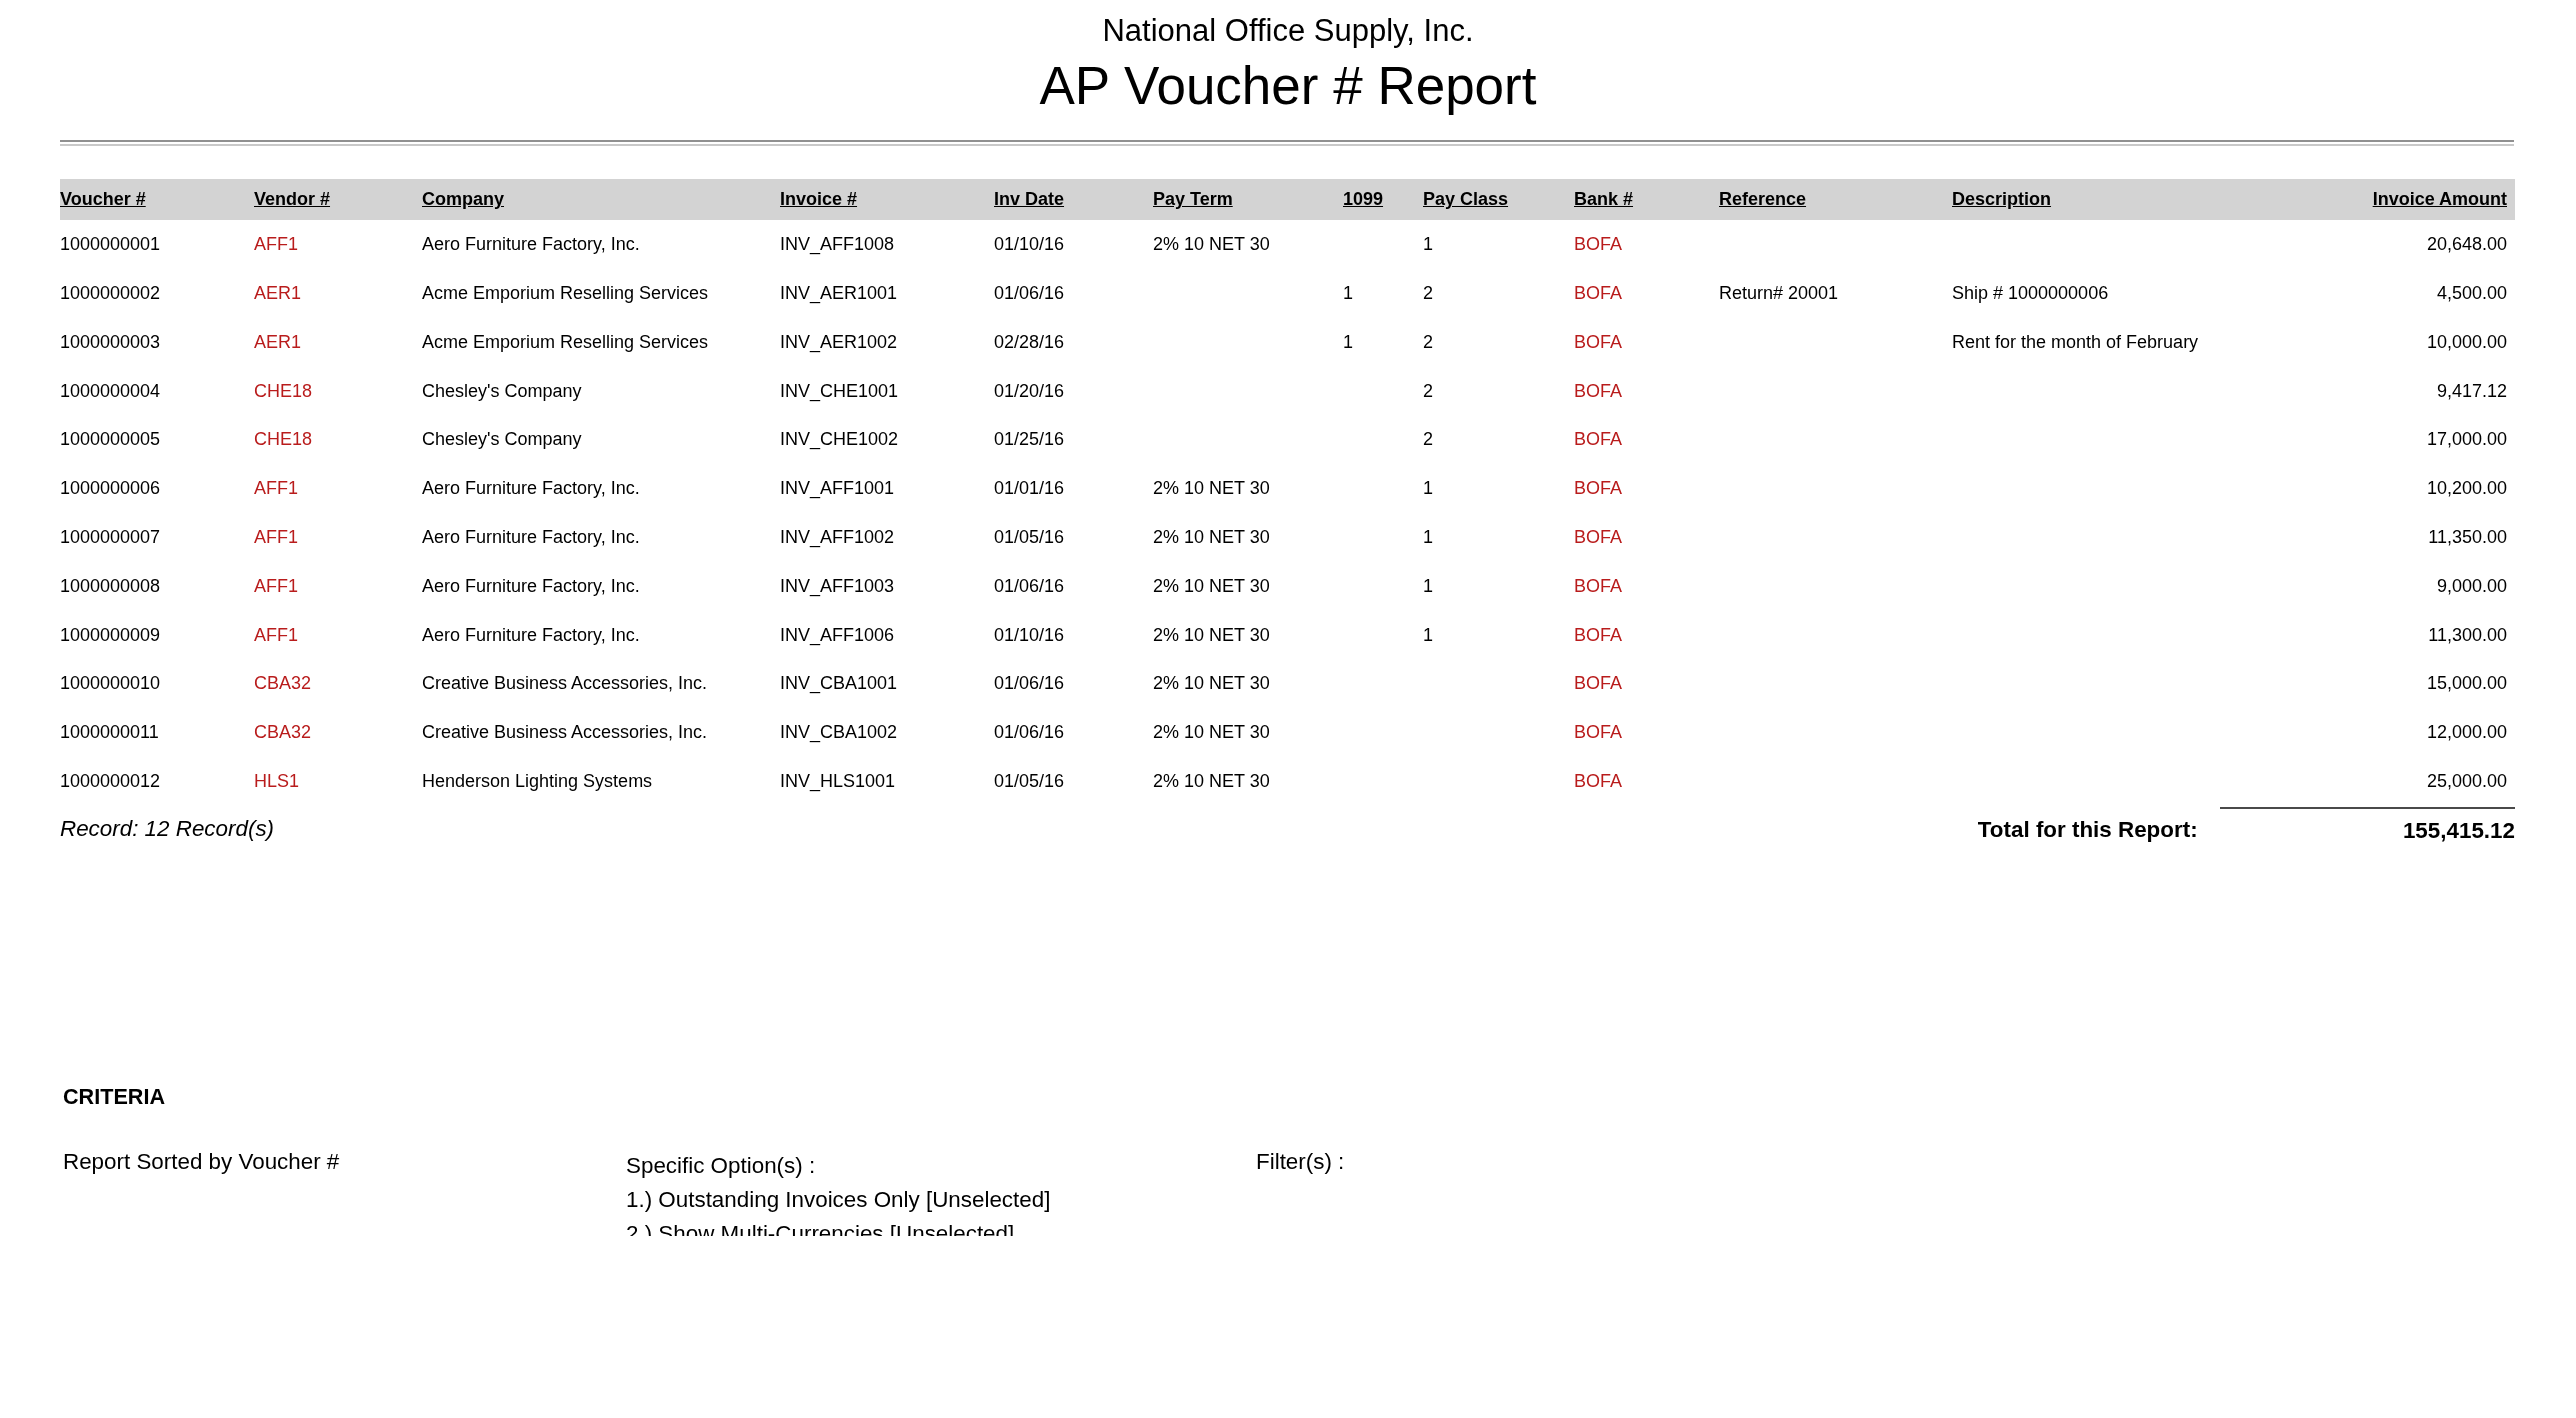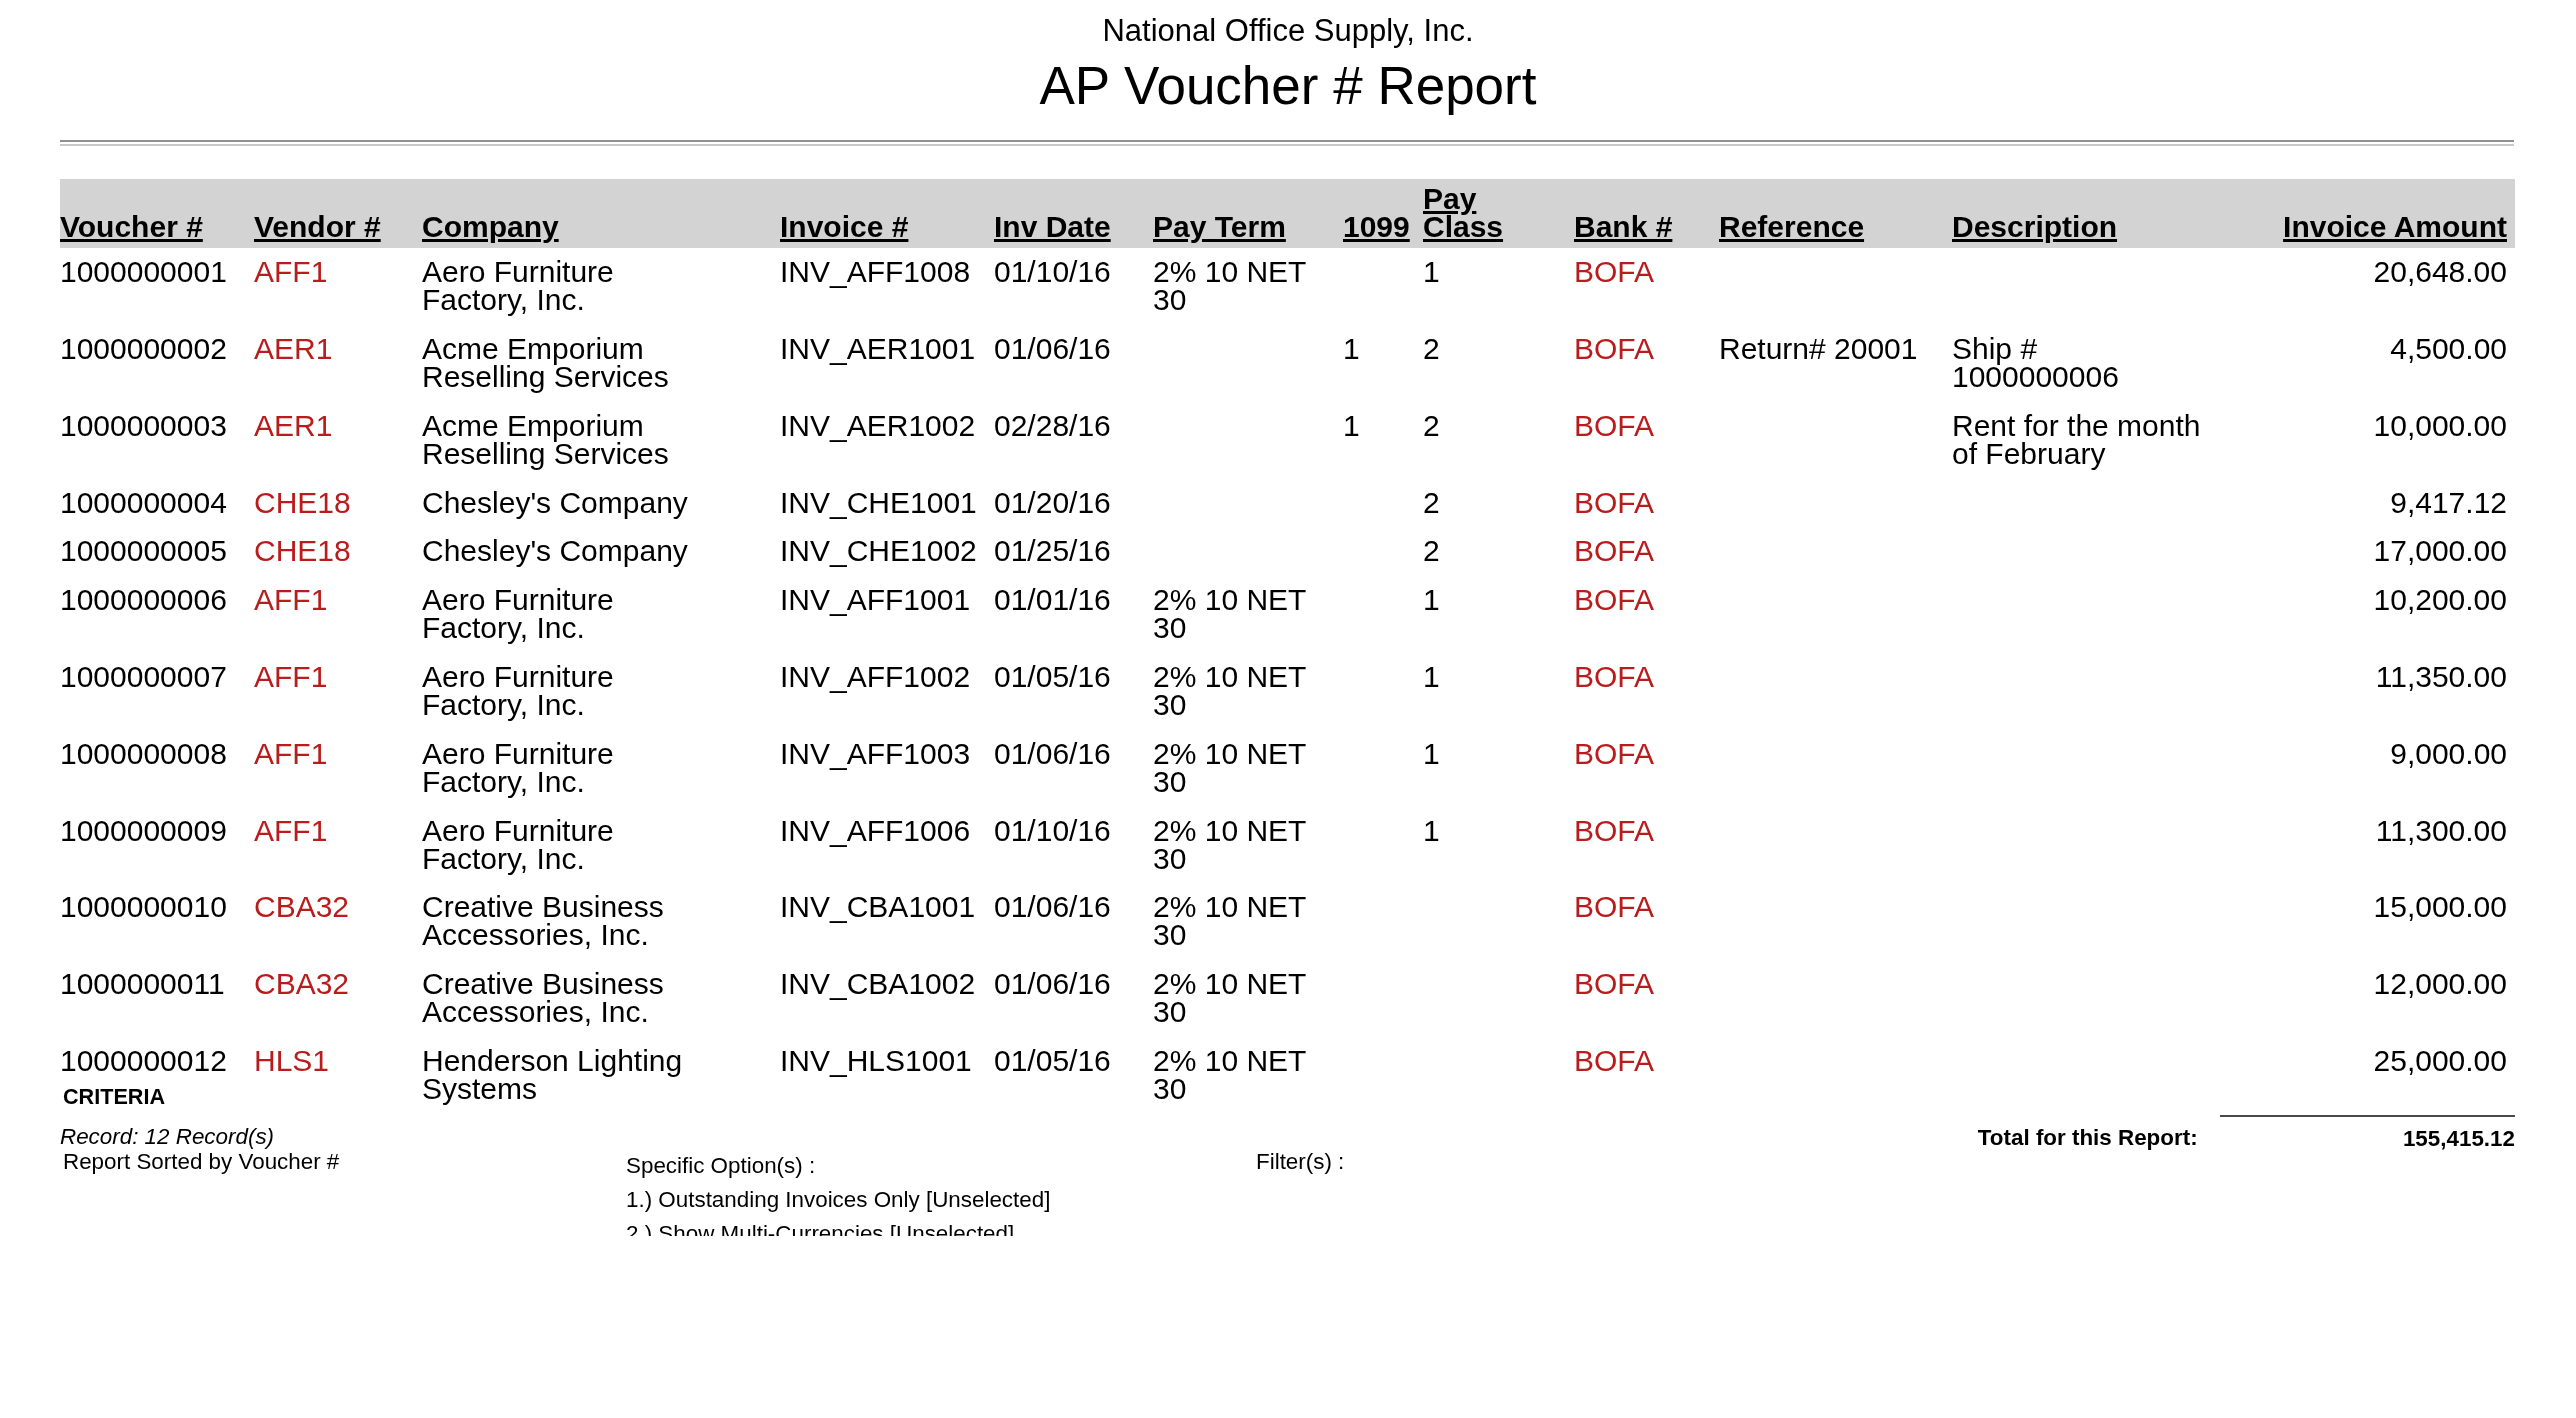--- a/index.html
+++ b/index.html
@@ -20,21 +20,21 @@
     height:5.2px;
     border-top:2.2px solid #909090;
     border-bottom:2.2px solid #c9c9c9;
   }
 
   table.voucher-table {
     margin:33px 4px 0 60px;
     width:2455px;
     table-layout:fixed;
     border-collapse:collapse;
-    font-size:30px;
+    font-size:18px;
     line-height:28px;
   }
   .voucher-table th {
     background:#d3d3d3;
     font-weight:700;
     text-decoration:underline;
     text-align:left;
     vertical-align:bottom;
     padding:6.7px 15px 6.7px 0;
   }

